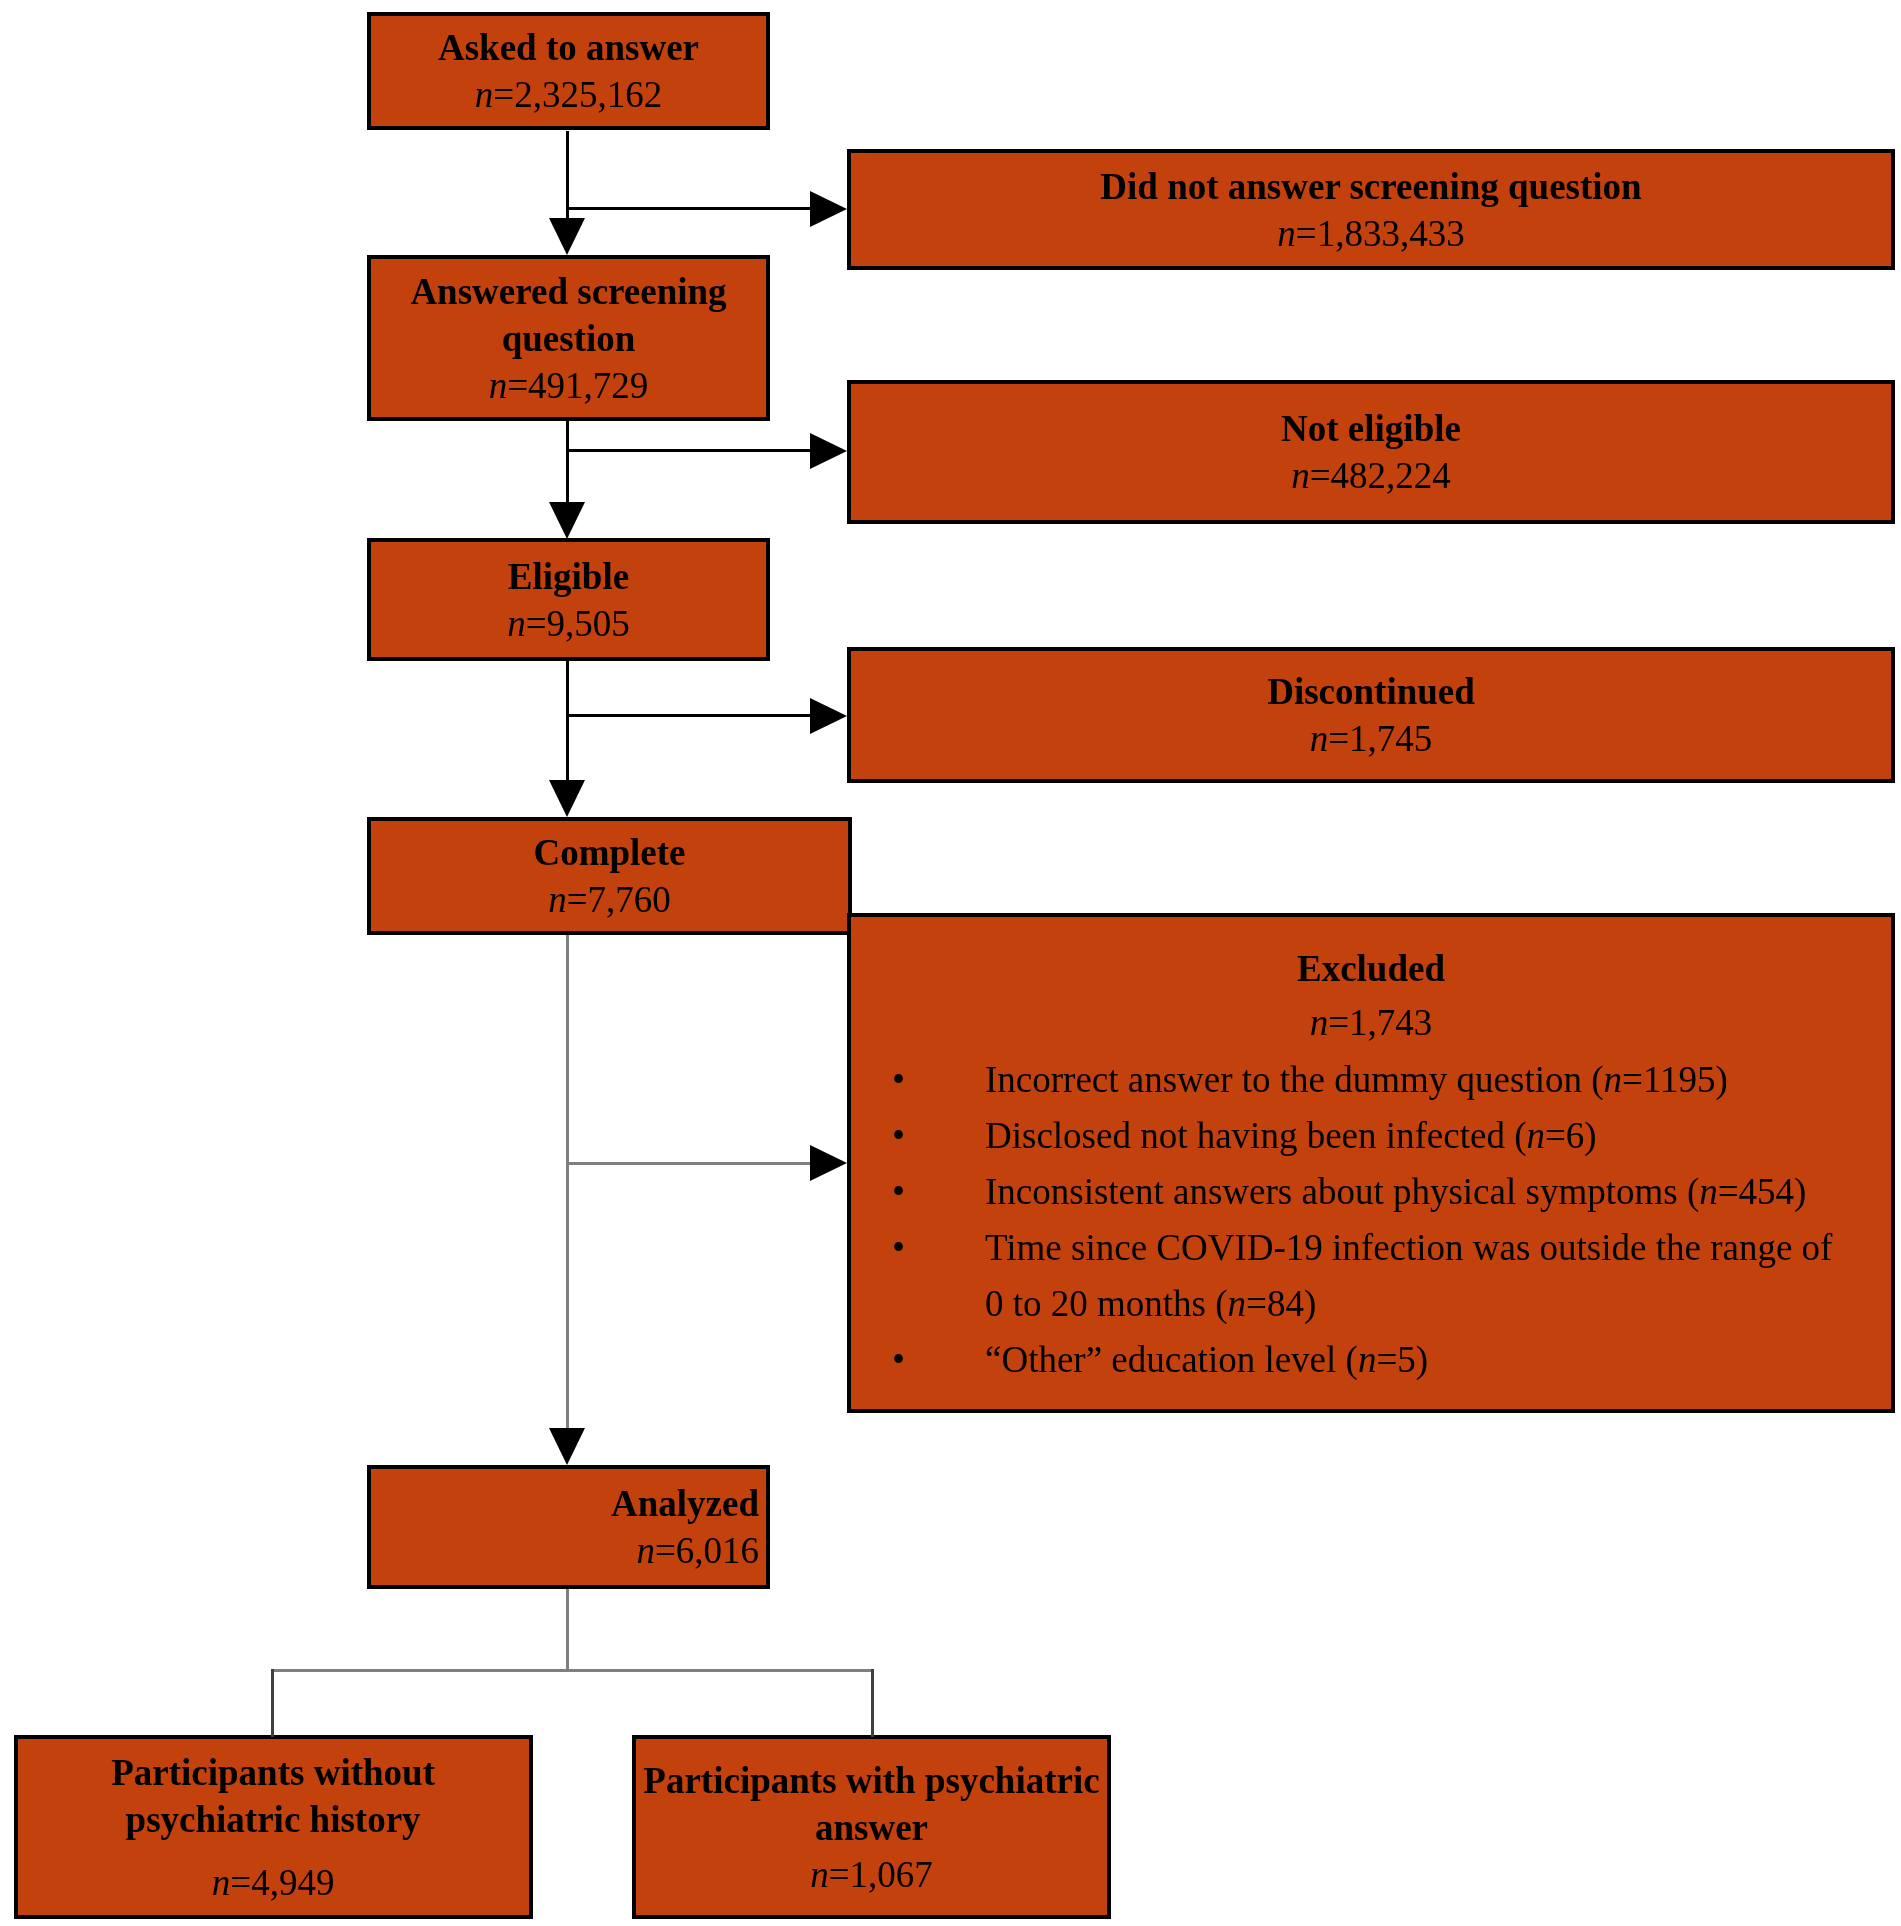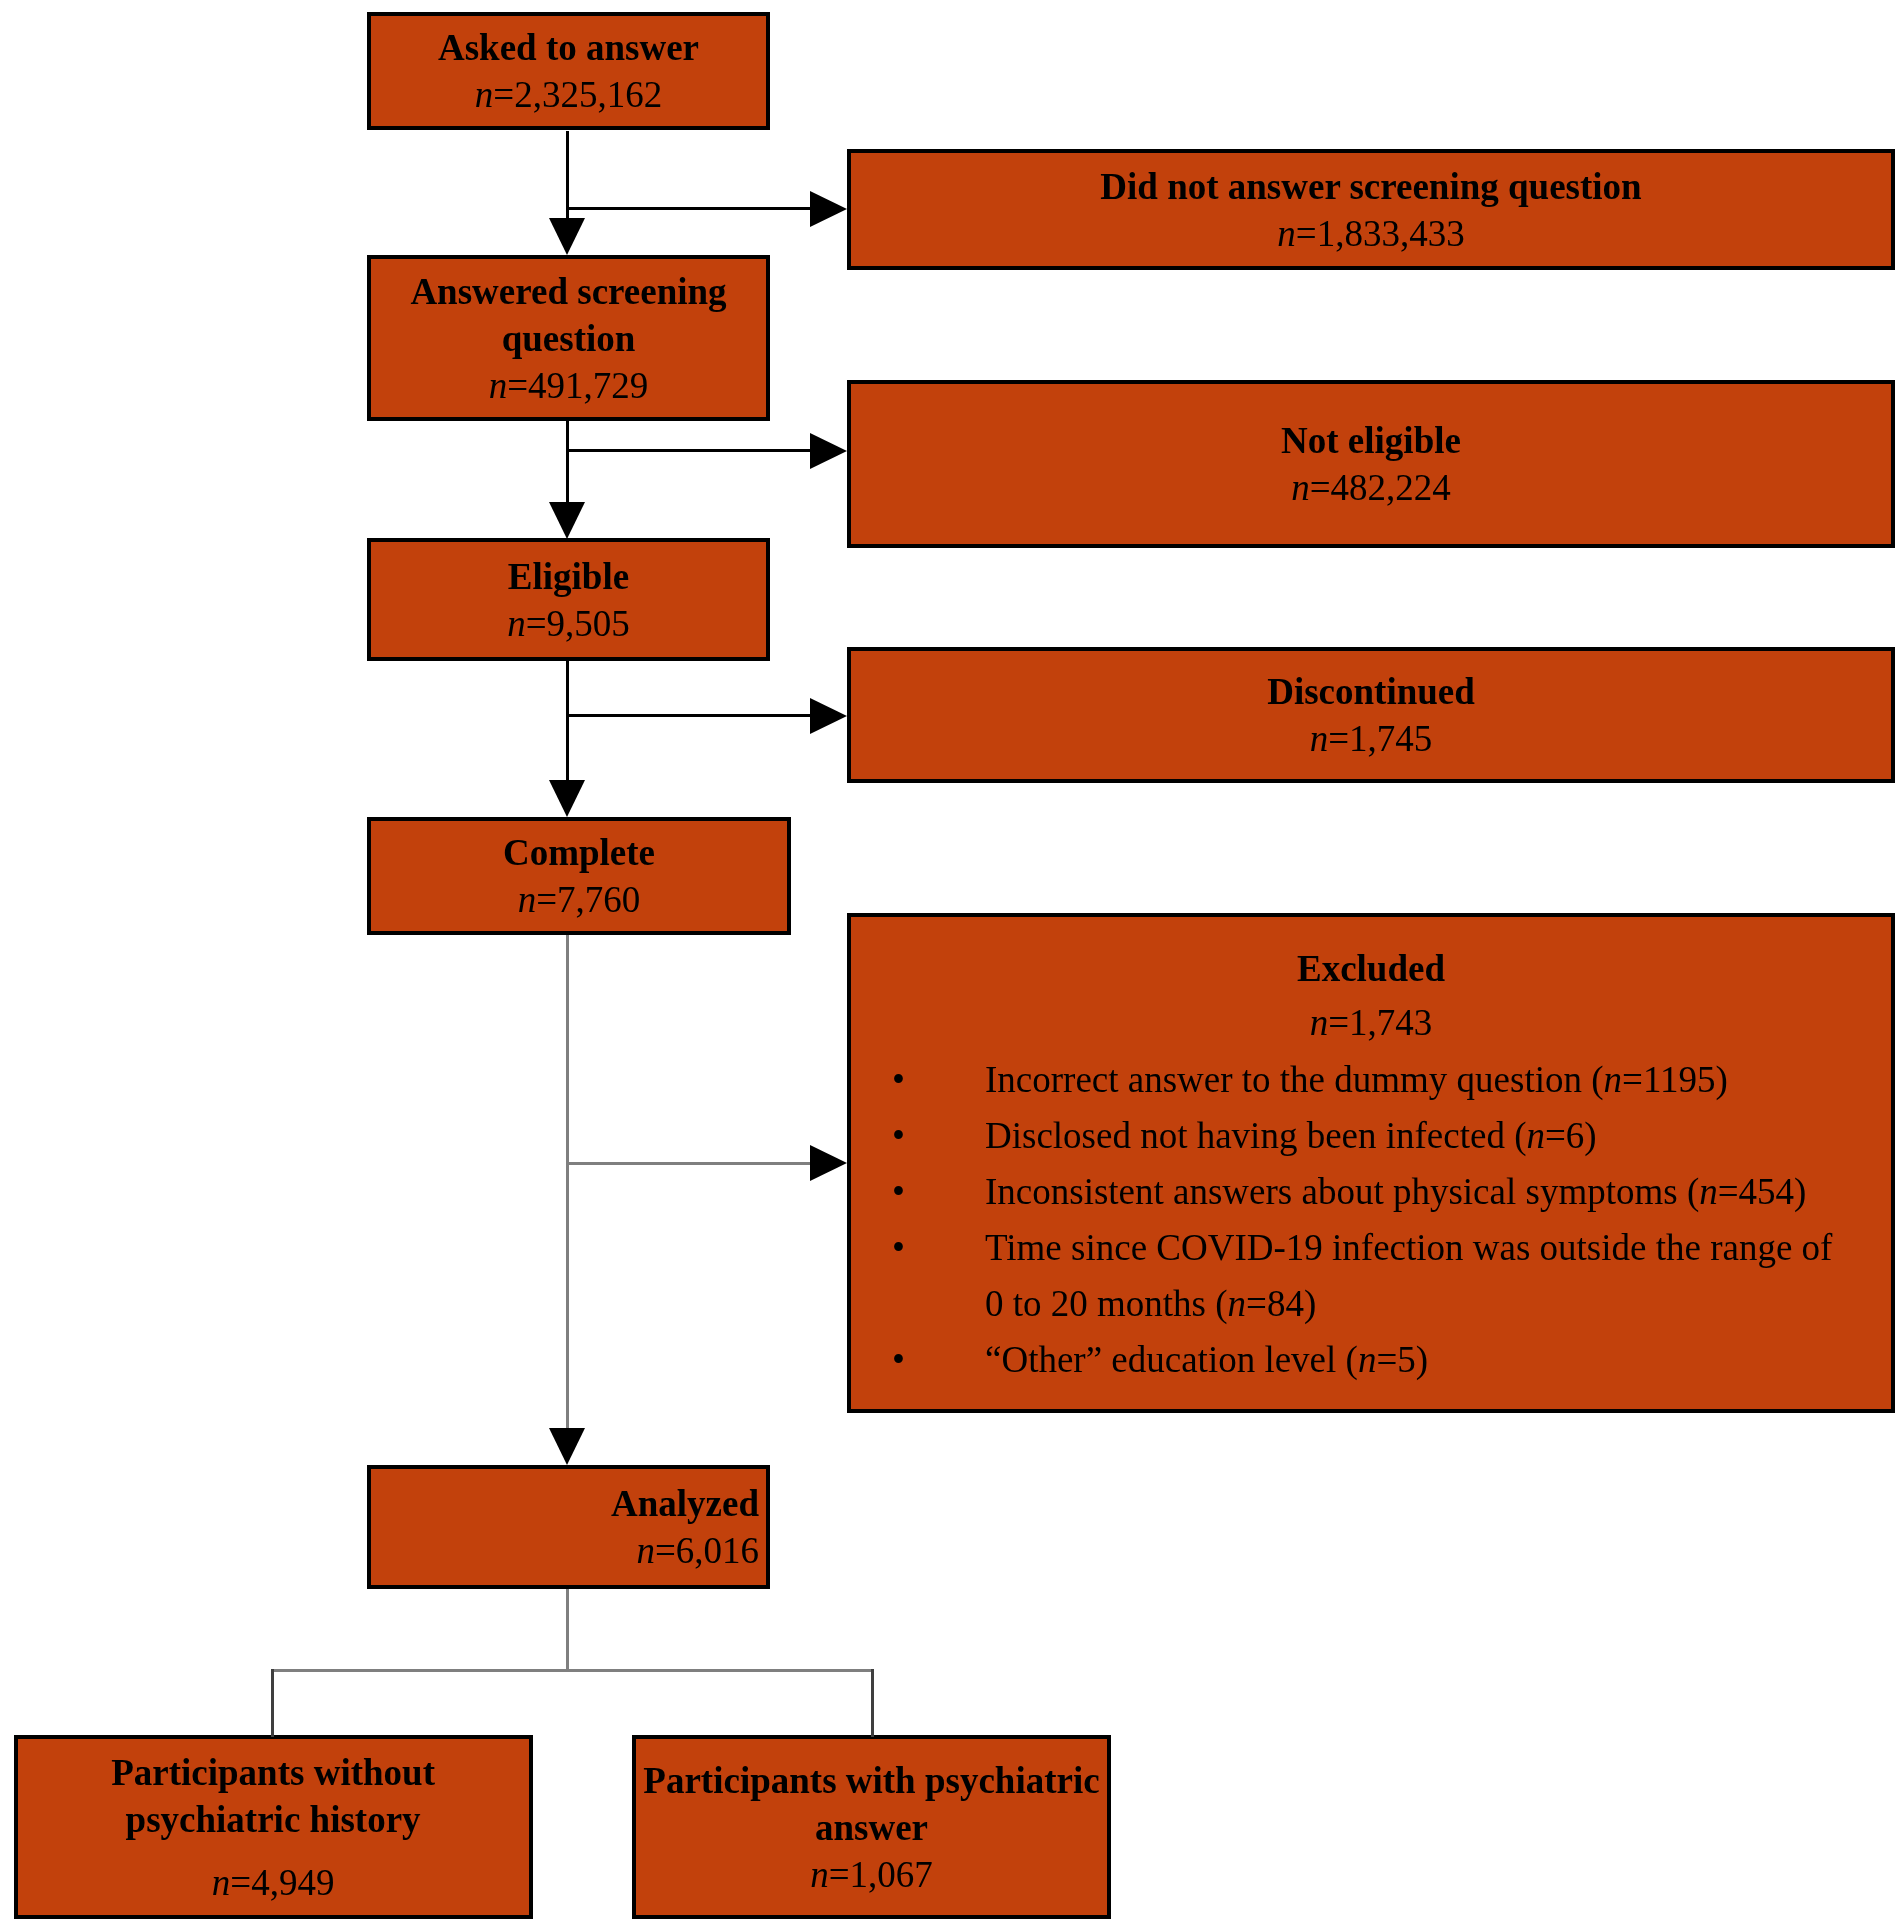--- a/index.html
+++ b/index.html
@@ -92,36 +92,36 @@
   <div class="box" style="left:367px; top:255px; width:403px; height:166px;">
     <div class="title">Answered screening question</div>
     <div class="nline"><i class="nvar">n</i>=491,729</div>
   </div>
 
   <div class="box" style="left:367px; top:538px; width:403px; height:123px;">
     <div class="title">Eligible</div>
     <div class="nline"><i class="nvar">n</i>=9,505</div>
   </div>
 
-  <div class="box" style="left:367px; top:817px; width:424px; height:118px;">
+  <div class="box" style="left:367px; top:817px; width:485px; height:118px;">
     <div class="title">Complete</div>
     <div class="nline"><i class="nvar">n</i>=7,760</div>
   </div>
 
   <div class="box" style="left:367px; top:1465px; width:403px; height:124px;align-items:flex-end;">
     <div class="title">Analyzed</div>
     <div class="nline"><i class="nvar">n</i>=6,016</div>
   </div>
 
   <div class="box" style="left:847px; top:149px; width:1048px; height:121px;">
     <div class="title">Did not answer screening question</div>
     <div class="nline"><i class="nvar">n</i>=1,833,433</div>
   </div>
 
-  <div class="box" style="left:847px; top:380px; width:1048px; height:168px;padding-left:7px;">
+  <div class="box" style="left:847px; top:380px; width:1048px; height:144px;padding-left:7px;">
     <div class="title">Not eligible</div>
     <div class="nline"><i class="nvar">n</i>=482,224</div>
   </div>
 
   <div class="box" style="left:847px; top:647px; width:1048px; height:136px;">
     <div class="title">Discontinued</div>
     <div class="nline"><i class="nvar">n</i>=1,745</div>
   </div>
 
   <div class="box excluded-box" style="left:847px; top:913px; width:1048px; height:500px;">

